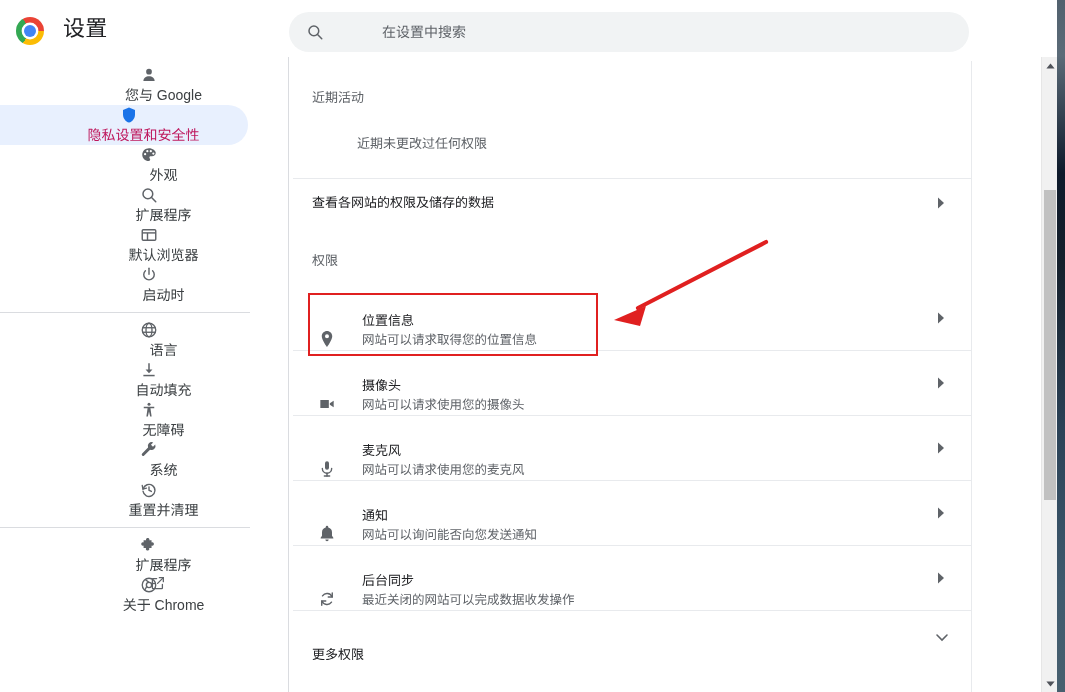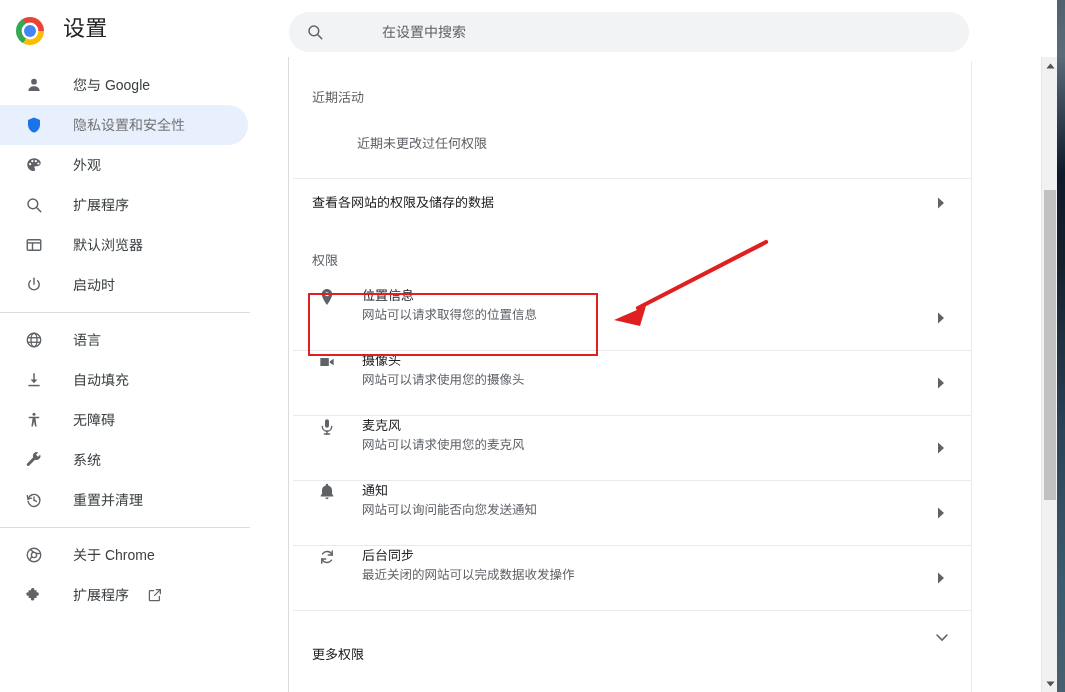--- a/index.html
+++ b/index.html
@@ -67,44 +67,45 @@
     width: 289px; height: 635px;
     background: #ffffff;
     border-right: 1px solid #dadce0;
     overflow: hidden;
   }
   .nav-item {
     position: relative;
     height: 40px;
     display: flex; align-items: center;
     margin: 0 0 0 0;
-    padding-left: 24px;
+    padding-left: 10px;
     cursor: pointer;
     color: #5f6368;
     font-size: 14px;
+    flex-direction: column;
   }
   .nav-item .nav-icon {
     width: 20px; height: 20px; flex: 0 0 20px;
     display: flex; align-items: center; justify-content: center;
     color: #5f6368;
   }
   .nav-item .nav-icon svg { display: block; }
   .nav-label {
     margin-left: 29px;
     font-size: 14px; line-height: 20px;
     color: #3c4043;
     white-space: nowrap;
   }
   .nav-item.active {
     background: #e8f0fe;
     border-radius: 0 20px 20px 0;
     width: 248px;
   }
   .nav-item.active .nav-icon { color: #1a73e8; }
-  .nav-item.active .nav-label { color: #737373; font-weight: 400; }
+  .nav-item.active .nav-label { color: #be185d; font-weight: 400; }
   .nav-gap { height: 8px; }
   .nav-divider {
     height: 1px; background: #dadce0;
     width: 250px; margin: 7px 0 7px 0;
   }
   .ext-link-icon { margin-left: 18px; width: 16px; height: 16px; display:block; color:#5f6368; }
   .ext-link-icon svg { display:block; }
 
   
   .content-scroll {
@@ -152,21 +153,21 @@
   }
   .chevron-right svg, .chevron-down svg { display: block; }
   .perm-header {
     font-size: 13px; color: #5f6368;
     padding: 26px 0 0 19px; line-height: 18px;
   }
   .perm-list { margin-top: 16px; }
   .perm-row {
     position: relative;
     height: 65px;
-    display: flex; align-items: flex-start;
+    display: flex; align-items: flex-end;
     padding-left: 23px;
     border-bottom: 1px solid #e8eaed;
     cursor: pointer;
   }
   .perm-row:first-child { border-top: 0; }
   .perm-icon {
     width: 22px; height: 22px; flex: 0 0 22px;
     color: #5f6368;
     display: flex; align-items: center; justify-content: center;
   }
@@ -372,45 +373,45 @@
             <polyline points="12,7.8 12,12.3 15.2,13.9" fill="none"></polyline>
           </svg>
       </span>
       <span class="nav-label">重置并清理</span>
     </div>
 
     <div class="nav-divider"></div>
 
     <div class="nav-item">
       <span class="nav-icon">
+        <svg width="18" height="18" viewBox="0 0 24 24" fill="#5f6368">
+            <path d="M10.3 2.5c1.3 0 2.3.9 2.3 2 0 .4-.1.7-.3 1h3.1v3.2c.3-.2.7-.3 1.1-.3 1.2 0 2 1 2 2.3s-.8 2.3-2 2.3c-.4 0-.8-.1-1.1-.3v3.4h-3.3c.2.3.3.7.3 1.1 0 1.2-1 2.1-2.3 2.1s-2.3-.9-2.3-2.1c0-.4.1-.8.3-1.1H4.8v-3.4c-.3.2-.7.3-1.1.3-1.2 0-2-1-2-2.3s.8-2.3 2-2.3c.4 0 .8.1 1.1.3V5.5h3.5c-.2-.3-.3-.6-.3-1 0-1.1 1-2 2.3-2z"></path>
+          </svg>
+      </span>
+      <span class="nav-label">扩展程序</span>
+      <span class="ext-link-icon">
+        <svg width="16" height="16" viewBox="0 0 24 24" fill="none" stroke="#5f6368" stroke-width="1.9" stroke-linecap="round">
+            <path d="M14 4h6v6"></path>
+            <path d="M20 4 11.4 12.6"></path>
+            <path d="M18.6 14v5.4a1 1 0 0 1-1 1H4.6a1 1 0 0 1-1-1V6.4a1 1 0 0 1 1-1H10"></path>
+          </svg>
+      </span>
+    </div>
+
+    <div class="nav-item">
+      <span class="nav-icon">
         <svg width="18" height="18" viewBox="0 0 24 24" fill="none" stroke="#5f6368" stroke-width="1.8">
             <circle cx="12" cy="12" r="9"></circle>
             <circle cx="12" cy="12" r="3.5"></circle>
             <line x1="14.9" y1="10" x2="21" y2="10"></line>
             <line x1="9.1" y1="13.6" x2="6.1" y2="19.4"></line>
             <line x1="12" y1="8.5" x2="7.4" y2="4.9"></line>
           </svg>
       </span>
       <span class="nav-label">关于 Chrome</span>
-    </div>
-
-    <div class="nav-item">
-      <span class="nav-icon">
-        <svg width="18" height="18" viewBox="0 0 24 24" fill="#5f6368">
-            <path d="M10.3 2.5c1.3 0 2.3.9 2.3 2 0 .4-.1.7-.3 1h3.1v3.2c.3-.2.7-.3 1.1-.3 1.2 0 2 1 2 2.3s-.8 2.3-2 2.3c-.4 0-.8-.1-1.1-.3v3.4h-3.3c.2.3.3.7.3 1.1 0 1.2-1 2.1-2.3 2.1s-2.3-.9-2.3-2.1c0-.4.1-.8.3-1.1H4.8v-3.4c-.3.2-.7.3-1.1.3-1.2 0-2-1-2-2.3s.8-2.3 2-2.3c.4 0 .8.1 1.1.3V5.5h3.5c-.2-.3-.3-.6-.3-1 0-1.1 1-2 2.3-2z"></path>
-          </svg>
-      </span>
-      <span class="nav-label">扩展程序</span>
-      <span class="ext-link-icon">
-        <svg width="16" height="16" viewBox="0 0 24 24" fill="none" stroke="#5f6368" stroke-width="1.9" stroke-linecap="round">
-            <path d="M14 4h6v6"></path>
-            <path d="M20 4 11.4 12.6"></path>
-            <path d="M18.6 14v5.4a1 1 0 0 1-1 1H4.6a1 1 0 0 1-1-1V6.4a1 1 0 0 1 1-1H10"></path>
-          </svg>
-      </span>
     </div>
   </div>
 
   <div class="content-scroll">
     <div class="card">
 
       <div class="section-label">近期活动</div>
       <div class="empty-note">近期未更改过任何权限</div>
 
       <div class="row-link">

